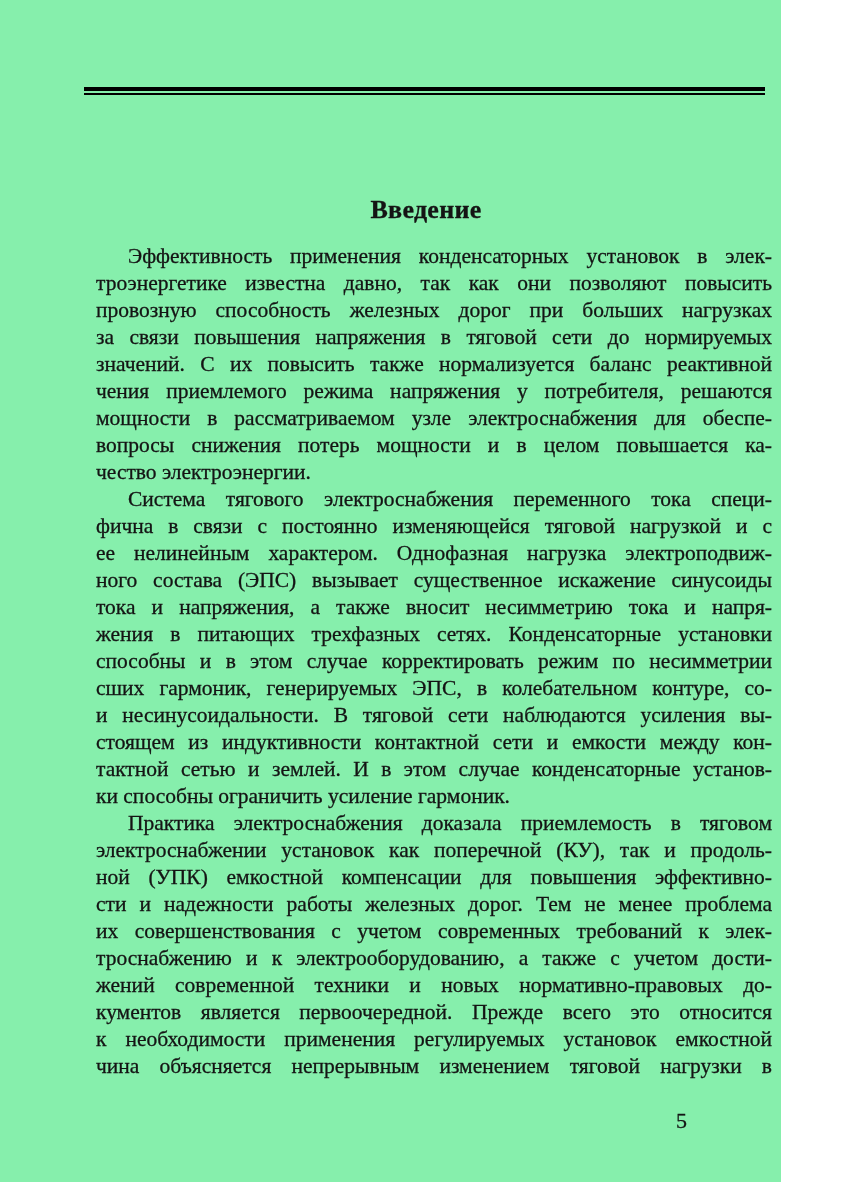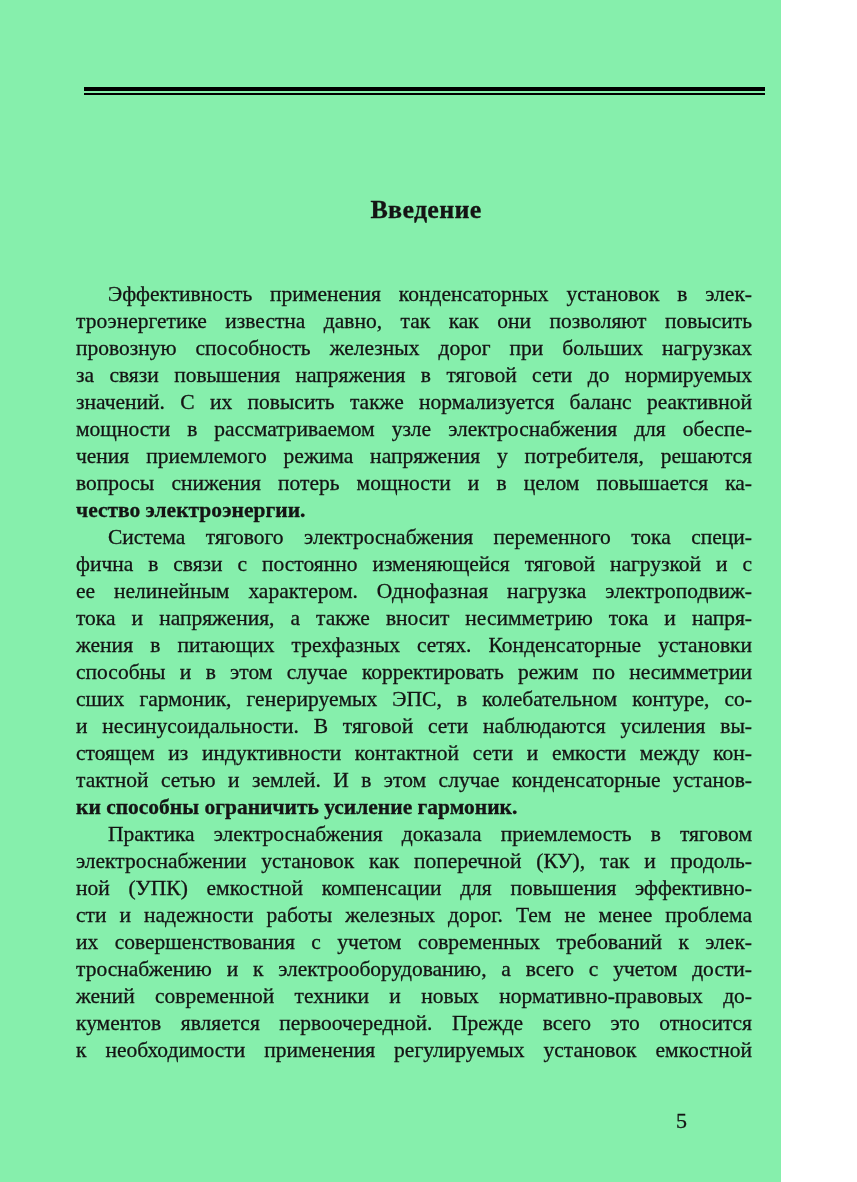--- a/index.html
+++ b/index.html
@@ -38,42 +38,40 @@
     top: 195px;
     width: 676px;
     margin: 0;
     text-align: center;
     font-size: 26px;
     font-weight: bold;
     letter-spacing: 0.3px;
   }
   .content {
     position: absolute;
-    left: 76px;
+    left: 96px;
     top: 243px;
     width: 676px;
     font-size: 21.5px;
     line-height: 27px;
-    margin-top: 38px;
   }
   .paragraph {
     margin: 0;
   }
   .line {
     height: 27px;
     text-align: justify;
     text-align-last: justify;
     white-space: normal;
   }
   .line.indent {
     text-indent: 32px;
   }
   .line.endline {
     text-align-last: left;
-    font-weight: bold;
   }
   .pageno {
     position: absolute;
     top: 1108px;
     right: 94px;
     font-size: 22px;
   }
 </style>
 </head>
 <body>
@@ -84,44 +82,46 @@
     <div class="rule-thin"></div>
   </div>
   <h1 class="title">Введение</h1>
   <div class="content">
       <div class="paragraph">
         <div class="line indent">Эффективность применения конденсаторных установок в элек-</div>
         <div class="line">троэнергетике известна давно, так как они позволяют повысить</div>
         <div class="line">провозную способность железных дорог при больших нагрузках</div>
         <div class="line">за связи повышения напряжения в тяговой сети до нормируемых</div>
         <div class="line">значений. С их повысить также нормализуется баланс реактивной</div>
+        <div class="line">чения приемлемого режима напряжения у потребителя, решаются</div>
         <div class="line">мощности в рассматриваемом узле электроснабжения для обеспе-</div>
-        <div class="line">чения приемлемого режима напряжения у потребителя, решаются</div>
         <div class="line">вопросы снижения потерь мощности и в целом повышается ка-</div>
         <div class="line endline">чество электроэнергии.</div>
       </div>
       <div class="paragraph">
         <div class="line indent">Система тягового электроснабжения переменного тока специ-</div>
         <div class="line">фична в связи с постоянно изменяющейся тяговой нагрузкой и с</div>
         <div class="line">ее нелинейным характером. Однофазная нагрузка электроподвиж-</div>
+        <div class="line">ного состава (ЭПС) вызывает существенное искажение синусоиды</div>
         <div class="line">тока и напряжения, а также вносит несимметрию тока и напря-</div>
         <div class="line">жения в питающих трехфазных сетях. Конденсаторные установки</div>
         <div class="line">способны и в этом случае корректировать режим по несимметрии</div>
         <div class="line">сших гармоник, генерируемых ЭПС, в колебательном контуре, со-</div>
         <div class="line">и несинусоидальности. В тяговой сети наблюдаются усиления вы-</div>
         <div class="line">стоящем из индуктивности контактной сети и емкости между кон-</div>
         <div class="line">тактной сетью и землей. И в этом случае конденсаторные установ-</div>
         <div class="line endline">ки способны ограничить усиление гармоник.</div>
       </div>
       <div class="paragraph">
         <div class="line indent">Практика электроснабжения доказала приемлемость в тяговом</div>
         <div class="line">электроснабжении установок как поперечной (КУ), так и продоль-</div>
         <div class="line">ной (УПК) емкостной компенсации для повышения эффективно-</div>
         <div class="line">сти и надежности работы железных дорог. Тем не менее проблема</div>
         <div class="line">их совершенствования с учетом современных требований к элек-</div>
-        <div class="line">троснабжению и к электрооборудованию, а всего с учетом дости-</div>
+        <div class="line">троснабжению и к электрооборудованию, а также с учетом дости-</div>
         <div class="line">жений современной техники и новых нормативно-правовых до-</div>
         <div class="line">кументов является первоочередной. Прежде всего это относится</div>
         <div class="line">к необходимости применения регулируемых установок емкостной</div>
+        <div class="line">чина объясняется непрерывным изменением тяговой нагрузки в</div>
       </div>
     </div>
   <div class="pageno">5</div>
 </div>
 
 </body></html>

